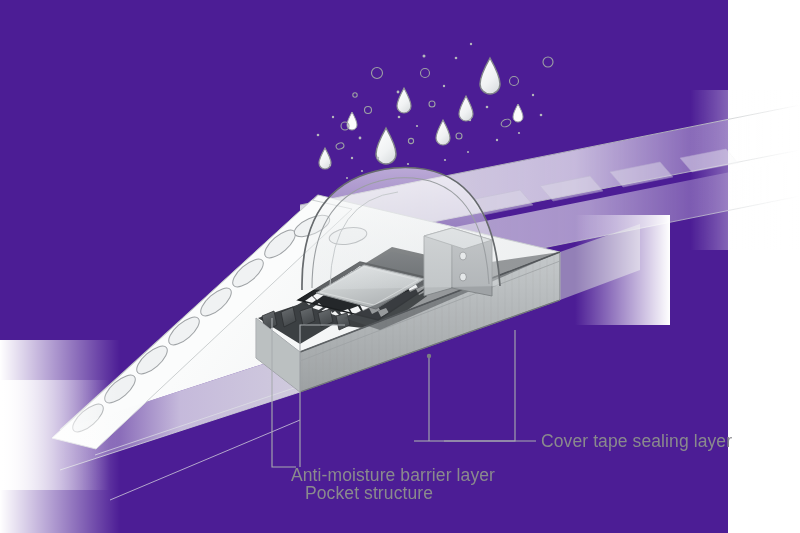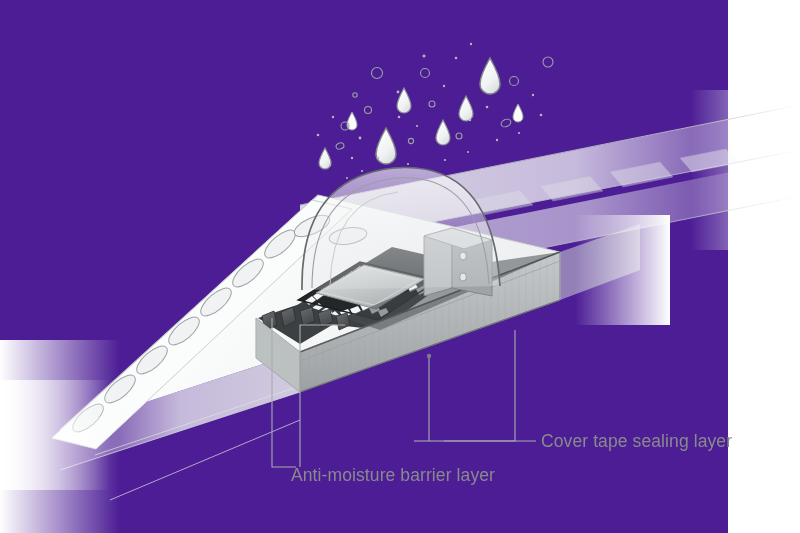--- a/index.html
+++ b/index.html
@@ -285,14 +285,15 @@
     <path d="M515,330 L515,441 L444,441"></path>
     <path d="M444,441 L536,441"></path>
   </g>
   <g fill="#7b7f82">
     <circle cx="429" cy="356" r="2.2"></circle>
   </g>
 </svg>
 
 <div class="lbl" id="lbl-cover">Cover tape sealing layer</div>
 <div class="lbl" id="lbl-anti">Anti-moisture barrier layer</div>
+<div class="lbl" id="lbl-pocket">Pocket structure</div>
 
 </div>
 
 </body></html>

